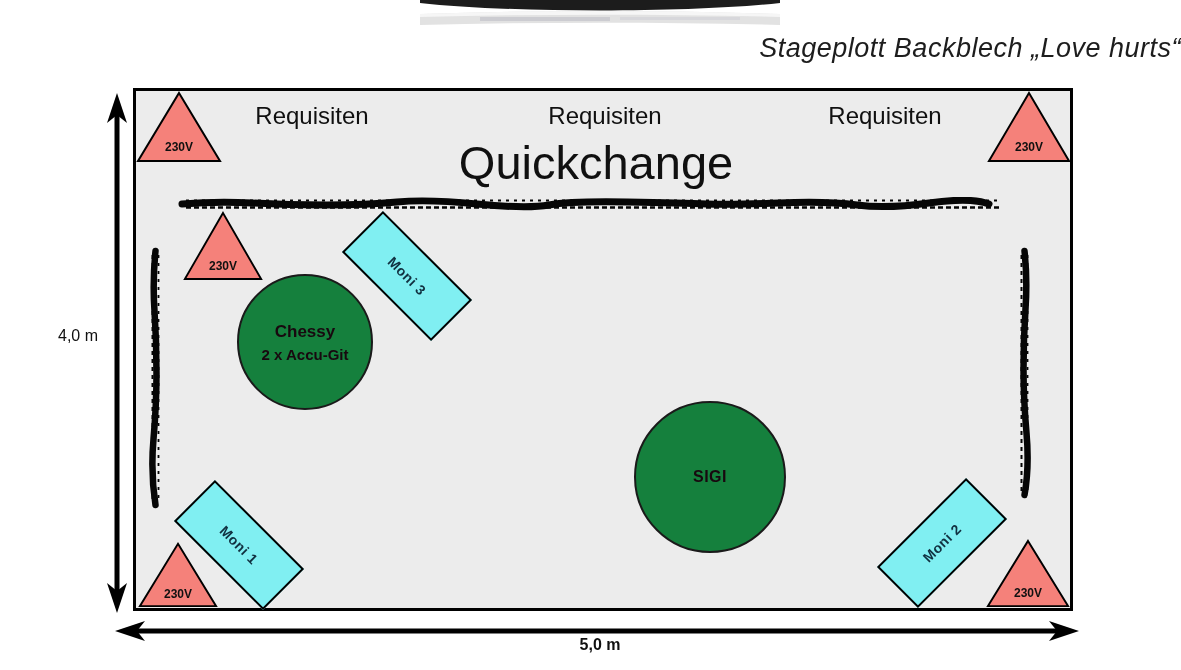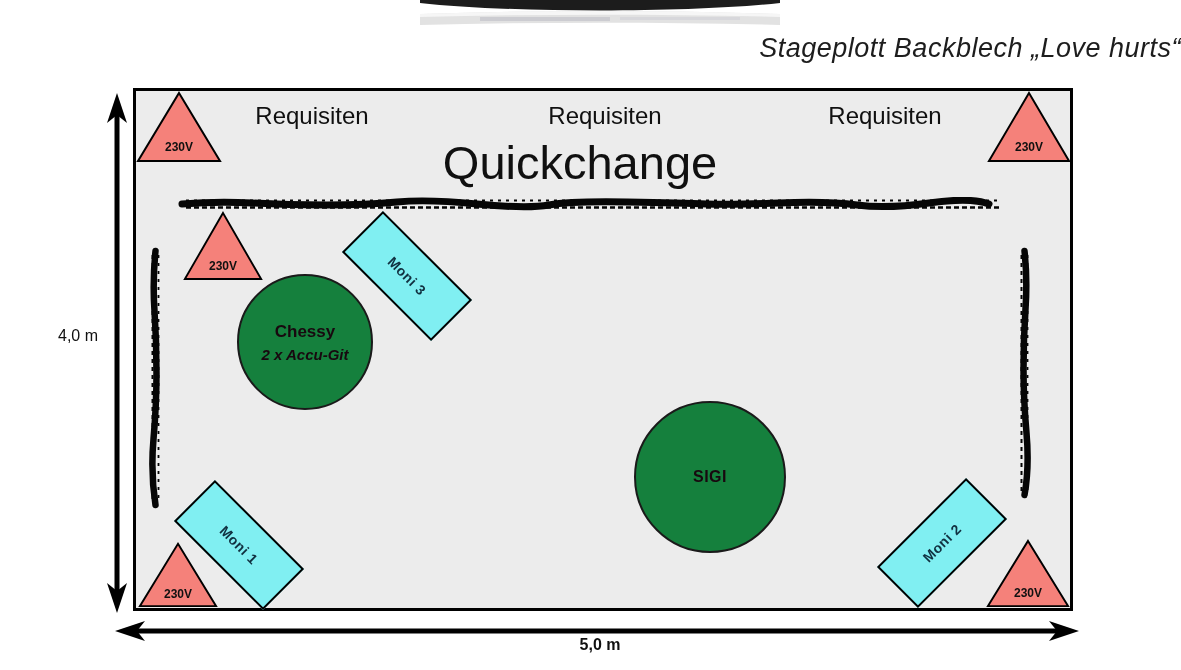--- a/index.html
+++ b/index.html
@@ -13,21 +13,21 @@
   .title{position:absolute;left:0;top:33px;width:1181px;text-align:right;
          font-size:27px;font-style:italic;color:#1d1d1d;letter-spacing:.5px;}
 
   
   .stage{position:absolute;left:133px;top:88px;width:934px;height:517px;
          background:#ececec;border:3px solid #000;}
 
   
   .requisiten{position:absolute;top:11px;transform:translateX(-50%);
               font-size:24px;color:#101010;white-space:nowrap;}
-  .quickchange{position:absolute;left:444px;top:44px;transform:translateX(-50%);
+  .quickchange{position:absolute;left:460px;top:44px;transform:translateX(-50%);
                font-size:47px;color:#101010;white-space:nowrap;}
 
   
   .crayon{position:absolute;}
   .crayon svg{display:block;width:100%;height:100%;}
   .crayon path{stroke:#060606;fill:none;}
 
   
   .tri{position:absolute;}
   .tri svg{display:block;width:100%;height:100%;overflow:visible;}
@@ -46,21 +46,21 @@
         border:2px solid #000;box-sizing:border-box;display:flex;
         align-items:center;justify-content:center;font-size:14px;
         font-weight:bold;color:#103040;letter-spacing:.5px;}
 
   
   .circle{position:absolute;border-radius:50%;background:#15803d;
           border:2px solid #1a1a1a;box-sizing:border-box;display:flex;
           flex-direction:column;align-items:center;justify-content:center;
           color:#18080f;text-align:center;}
   .circle .name{font-weight:bold;font-size:17px;}
-  .circle .detail{font-weight:bold;font-size:15px;margin-top:4px;font-style:italic;}
+  .circle .detail{font-weight:bold;font-size:15px;margin-top:4px;}
 
   
   .dim-arrow{position:absolute;}
   .dim-arrow svg{display:block;width:100%;height:100%;}
   .dim-arrow line{stroke:#000;stroke-width:5;}
   .dim-arrow path{fill:#000;}
   .dim-label{position:absolute;font-size:16px;color:#101010;white-space:nowrap;}
   .dim-label.v{left:58px;top:327px;}
   .dim-label.h{left:560px;top:636px;width:80px;text-align:center;font-weight:bold;}
 </style>

